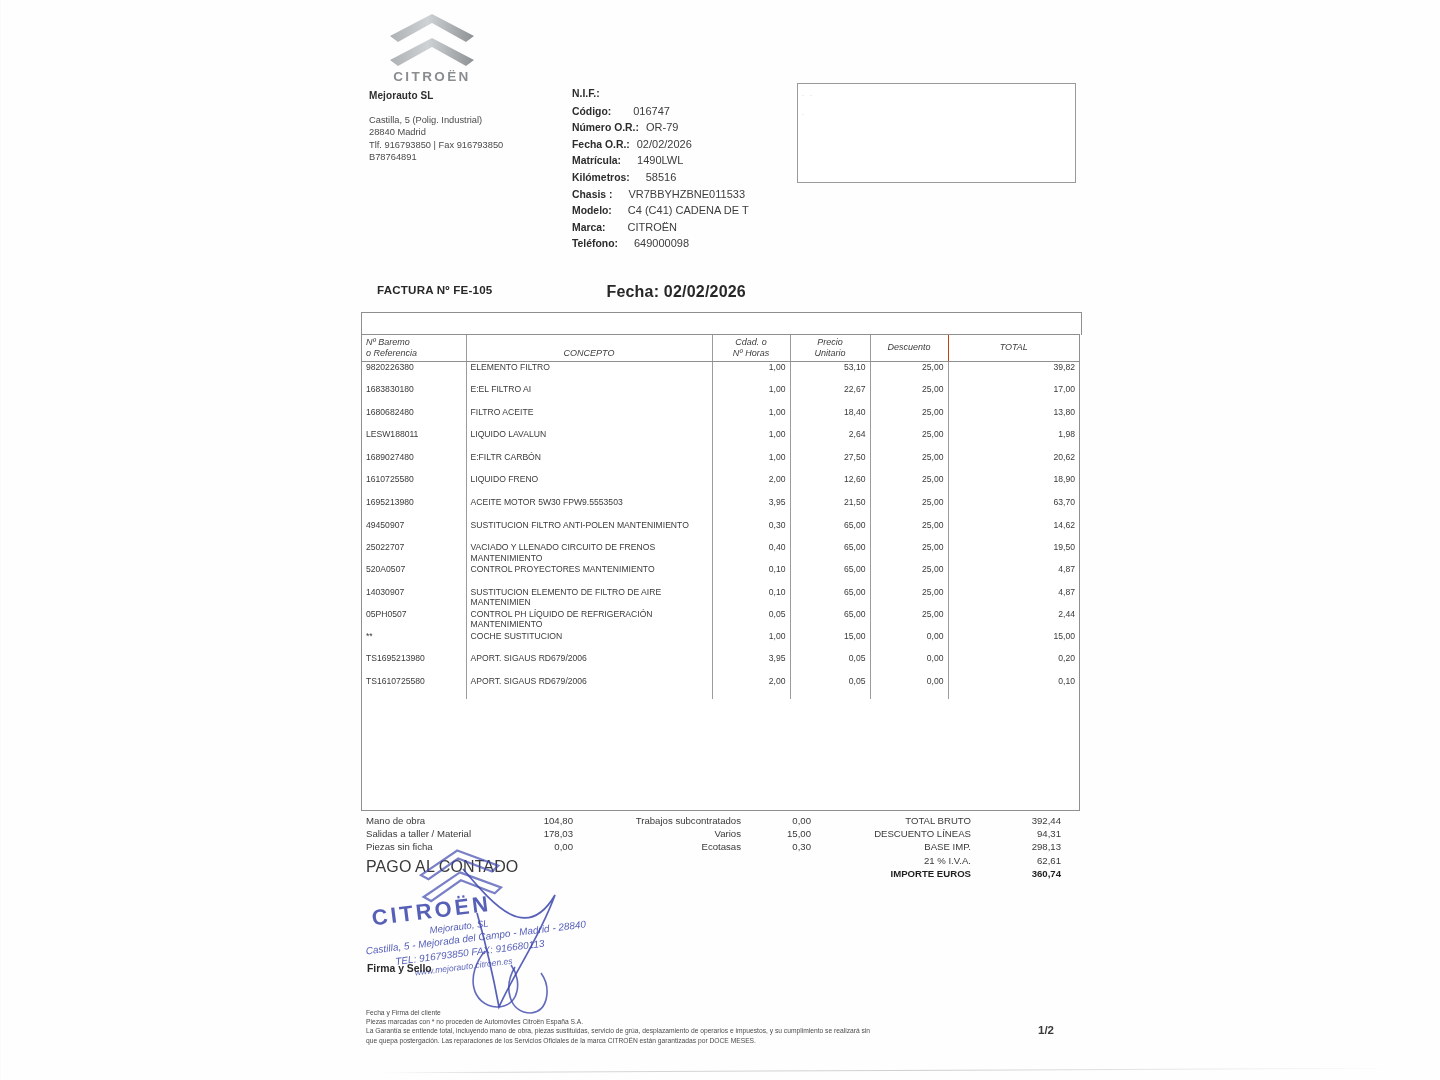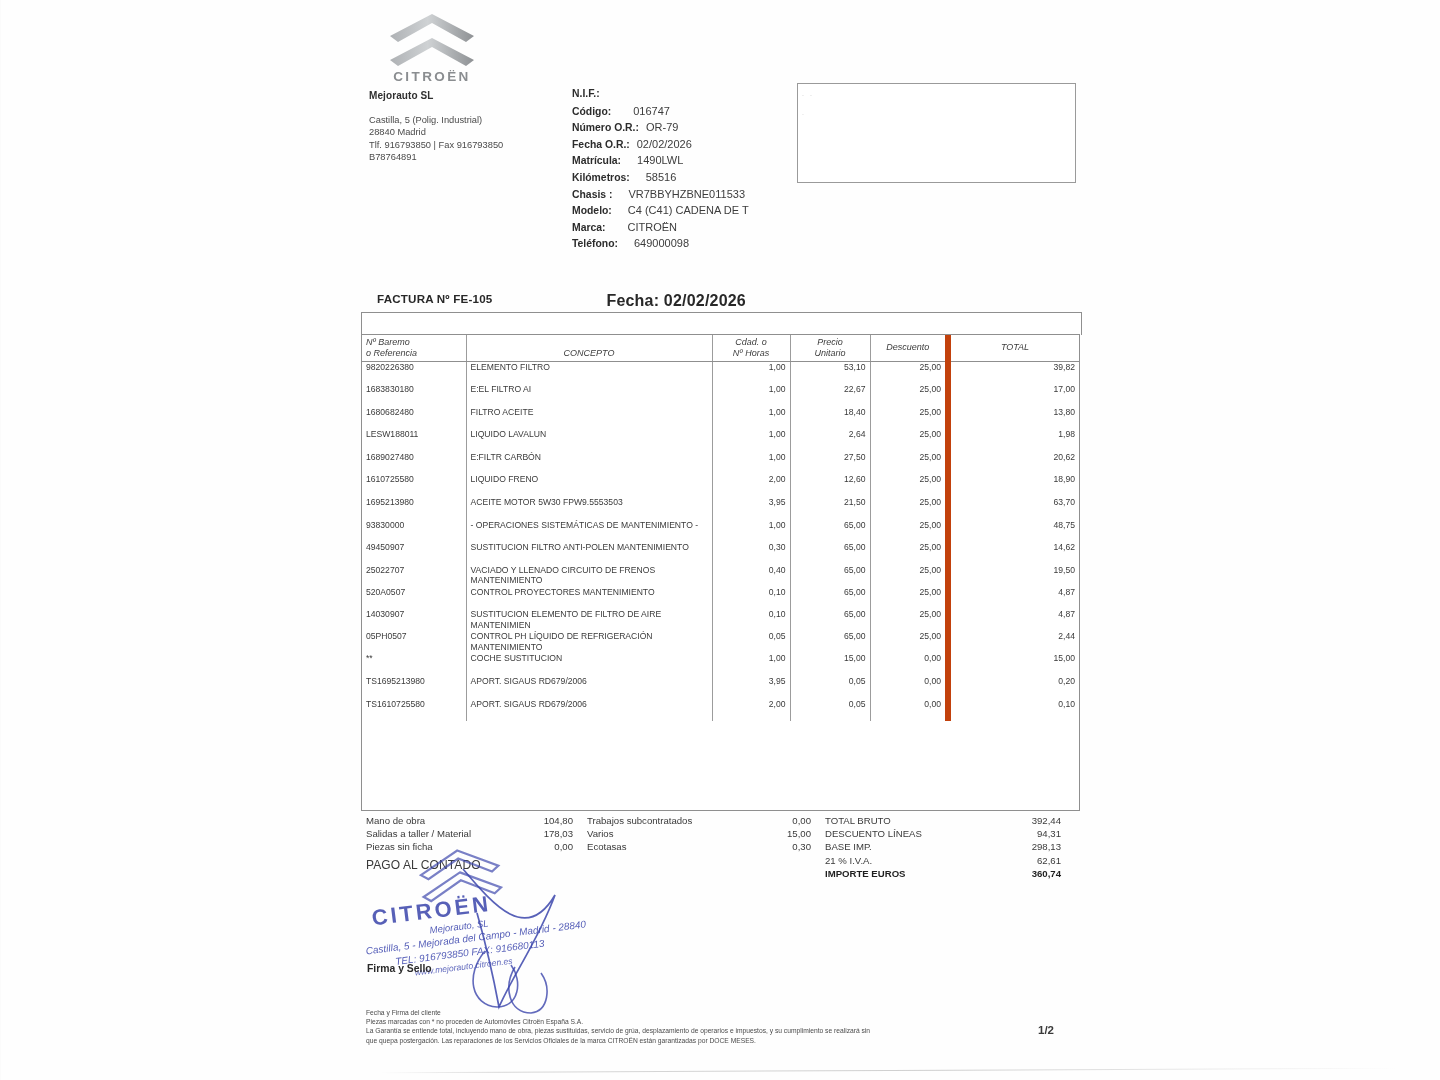--- a/index.html
+++ b/index.html
@@ -121,21 +121,21 @@
   }
   .customer-box .speck2 {
     position: absolute; left: 4px; top: 25px;
     font-size: 7px; color: #cfcfcf;
   }
 
   
   .invoice-head {
     position: absolute;
     left: 377px;
-    top: 292px;
+    top: 283px;
     width: 700px;
     display: flex;
   }
   .invoice-no {
     font-size: 11.6px;
     font-weight: bold;
     color: #282828;
     letter-spacing: 0.2px;
   }
   .invoice-date {
@@ -187,21 +187,21 @@
   }
   .th-ref { text-align: left; }
   .th-concept { text-align: center; vertical-align: bottom !important; padding-bottom:4px; }
   .th-c { text-align: center; }
   .th-total { text-align: center; vertical-align: middle !important; }
 
   .col-ref    { width: 104px; border-right: 1px solid #9c9c9c; }
   .col-conc   { width: 246px; border-right: 1px solid #9c9c9c; }
   .col-qty    { width: 78px;  border-right: 1px solid #9c9c9c; }
   .col-price  { width: 80px;  border-right: 1px solid #9c9c9c; }
-  .col-disc   { width: 78px;  border-right: 6px solid #c2410c; }
+  .col-disc   { width: 78px;  border-right: 1px solid #c2410c; }
   .col-total  { width: 131px; }
 
   table.lines td {
     padding: 0 4px;
     vertical-align: top;
     color: #3a3a3a;
     line-height: 10.6px;
   }
   td.c-ref   { text-align: left;  border-right: 1px solid #9c9c9c; padding-left: 2px; }
   td.c-conc  { text-align: left;  border-right: 1px solid #9c9c9c; padding-left: 26px; }
@@ -221,28 +221,28 @@
   }
   .sum-grid {
     display: grid;
     grid-template-columns: 140px 72px 168px 70px 160px 94px;
     row-gap: 0px;
     align-items: baseline;
   }
   .sum-grid > div { line-height: 13.2px; }
   .sl { text-align: left; padding-left: 5px; }
   .sv { text-align: right; }
-  .sr-label { text-align: left; padding-left: 14px; }
+  .sr-label { text-align: right; padding-left: 14px; }
   .sr-val { text-align: right; padding-right: 4px; }
   .sum-bold { font-weight: bold; color: #1f1f1f; }
   .pago {
     position: absolute;
     left: 5px;
     top: 44px;
-    font-size: 12px;
+    font-size: 16px;
     color: #3a3a3a;
     letter-spacing: 0.1px;
   }
 
   
   .stamp {
     position: absolute;
     left: 360px;
     top: 845px;
     width: 260px;
@@ -486,28 +486,20 @@
             <td class="c-disc">25,00</td>
             <td class="c-total">18,90</td>
           </tr>
           <tr class="line-row" style="height: 22.6px;">
             <td class="c-ref">1695213980</td>
             <td class="c-conc">ACEITE MOTOR 5W30 FPW9.5553503</td>
             <td class="c-qty">3,95</td>
             <td class="c-price">21,50</td>
             <td class="c-disc">25,00</td>
             <td class="c-total">63,70</td>
-          </tr>
-          <tr class="line-row" style="height: 22.6px;">
-            <td class="c-ref">93830000</td>
-            <td class="c-conc">- OPERACIONES SISTEMÁTICAS DE MANTENIMIENTO -</td>
-            <td class="c-qty">1,00</td>
-            <td class="c-price">65,00</td>
-            <td class="c-disc">25,00</td>
-            <td class="c-total">48,75</td>
           </tr>
           <tr class="line-row" style="height: 22.6px;">
             <td class="c-ref">49450907</td>
             <td class="c-conc">SUSTITUCION FILTRO ANTI-POLEN MANTENIMIENTO</td>
             <td class="c-qty">0,30</td>
             <td class="c-price">65,00</td>
             <td class="c-disc">25,00</td>
             <td class="c-total">14,62</td>
           </tr>
           <tr class="line-row" style="height: 22px;">

